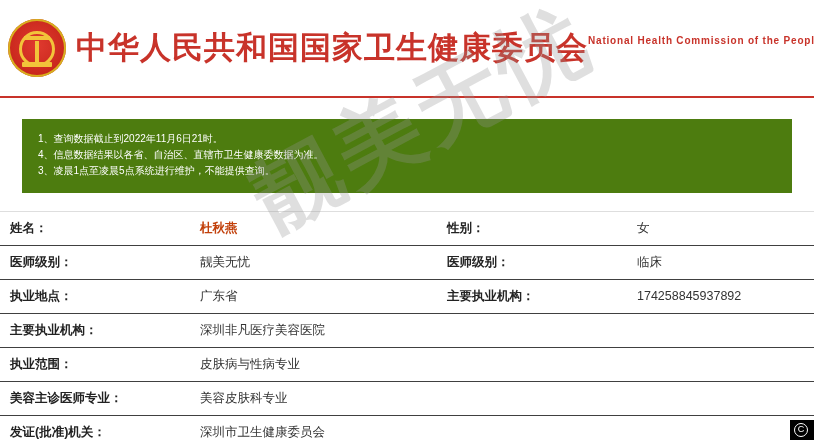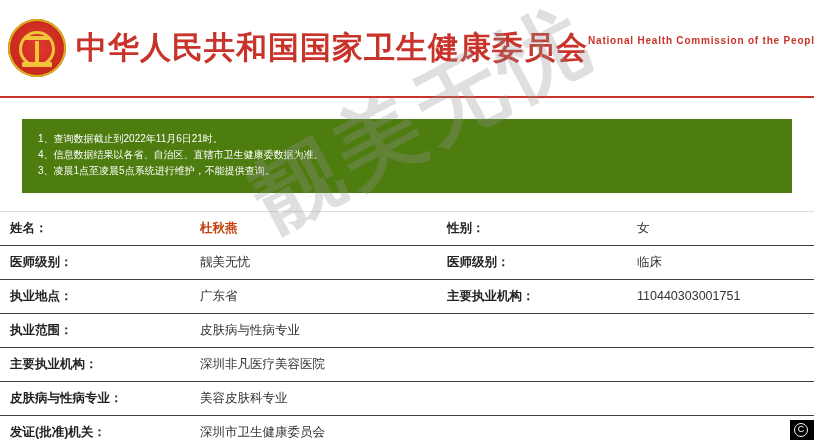--- a/index.html
+++ b/index.html
@@ -238,32 +238,32 @@
       <tr>
         <td class="lbl">医师级别：</td>
         <td class="val">靓美无忧</td>
         <td class="lbl">医师级别：</td>
         <td class="val">临床</td>
       </tr>
       <tr>
         <td class="lbl">执业地点：</td>
         <td class="val">广东省</td>
         <td class="lbl">主要执业机构：</td>
-        <td class="val">110440303001751</td>
+        <td class="val">174258845937892</td>
+      </tr>
+      <tr>
+        <td class="lbl">主要执业机构：</td>
+        <td class="val" colspan="3">深圳非凡医疗美容医院</td>
       </tr>
       <tr>
         <td class="lbl">执业范围：</td>
         <td class="val" colspan="3">皮肤病与性病专业</td>
       </tr>
       <tr>
-        <td class="lbl">主要执业机构：</td>
-        <td class="val" colspan="3">深圳非凡医疗美容医院</td>
-      </tr>
-      <tr>
-        <td class="lbl">皮肤病与性病专业：</td>
+        <td class="lbl">美容主诊医师专业：</td>
         <td class="val" colspan="3">美容皮肤科专业</td>
       </tr>
       <tr>
         <td class="lbl">发证(批准)机关：</td>
         <td class="val" colspan="3">深圳市卫生健康委员会</td>
       </tr>
     </tbody>
   </table>
 
   <div class="wm">

